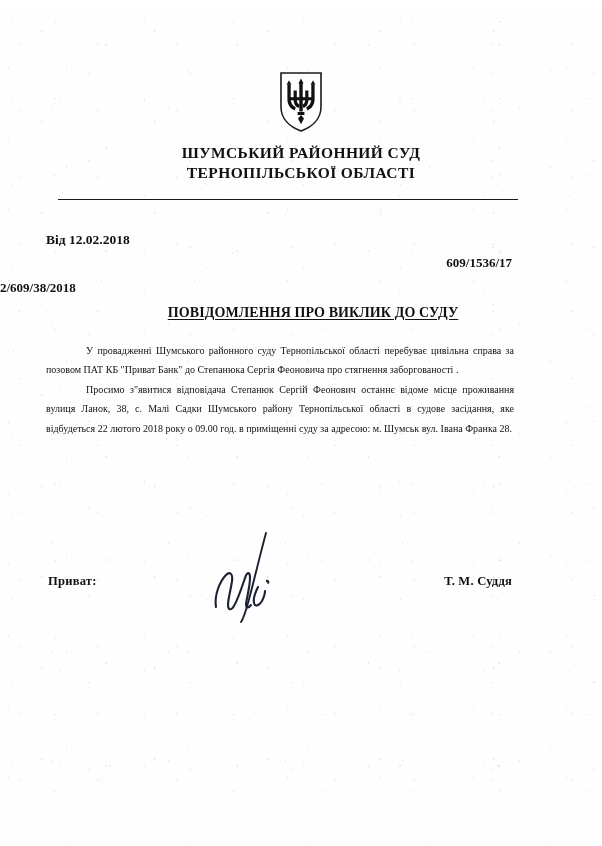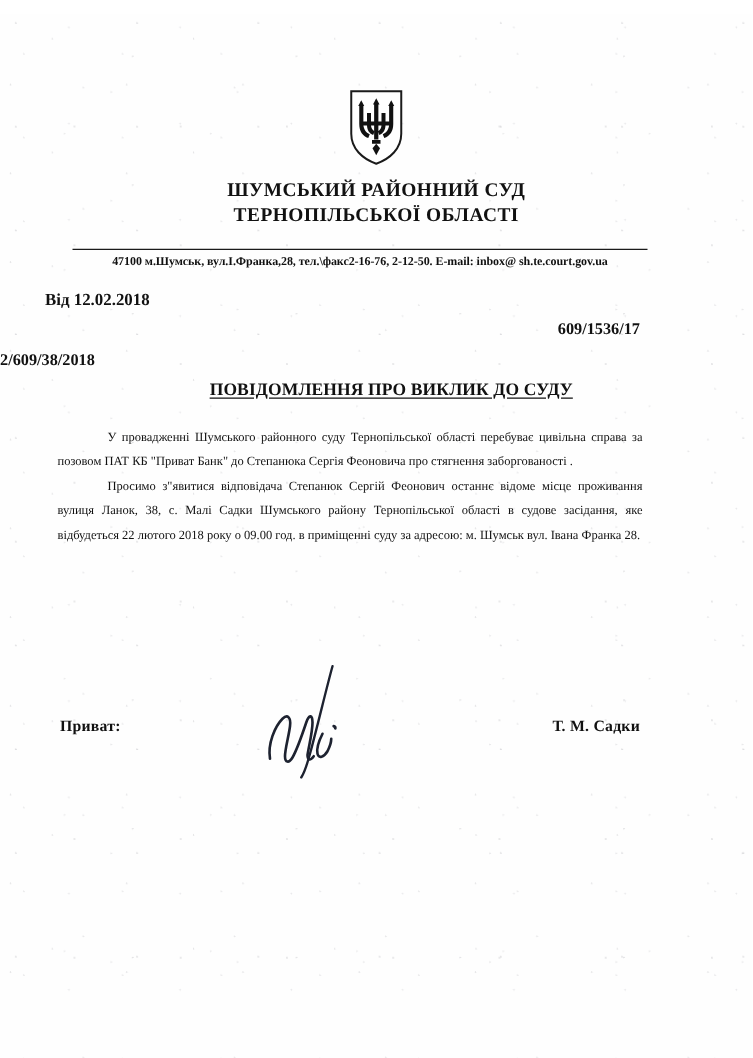--- a/index.html
+++ b/index.html
@@ -88,21 +88,21 @@
     font-size: 9.6px;
     font-weight: bold;
     letter-spacing: -.05px;
     white-space: nowrap;
   }
 
   
   .doc-date {
     position: absolute;
     top: 221px;
-    left: 36px;
+    left: 46px;
     font-size: 13.5px;
     font-weight: bold;
   }
   .case-no-1 {
     position: absolute;
     top: 244px;
     left: 0;
     width: 512px;
     text-align: right;
     font-size: 13px;
@@ -208,21 +208,20 @@
     </span>
   </div>
 
   <div class="court-header">
     <span class="line">ШУМСЬКИЙ РАЙОННИЙ СУД</span>
     <span class="line">ТЕРНОПІЛЬСЬКОЇ ОБЛАСТІ</span>
   </div>
 
   <div class="rule"></div>
 
-  <div class="address">47100 м.Шумськ, вул.І.Франка,28, тел.\факс2-16-76, 2-12-50. E-mail: inbox@ sh.te.court.gov.ua</div>
 
   <div class="doc-date">Від 12.02.2018</div>
   <div class="case-no-1">609/1536/17</div>
   <div class="case-no-2">2/609/38/2018</div>
 
   <div class="doc-title">ПОВІДОМЛЕННЯ ПРО ВИКЛИК ДО СУДУ</div>
 
   <div class="body-text">
     <p>У провадженні Шумського районного суду Тернопільської області перебуває цивільна справа за позовом ПАТ КБ "Приват Банк" до Степанюка Сергія Феоновича про стягнення заборгованості  .</p>
     <p>Просимо з"явитися відповідача  Степанюк Сергій Феонович останнє відоме місце проживання вулиця Ланок, 38, с. Малі Садки Шумського району Тернопільської області в судове засідання, яке відбудеться 22 лютого 2018 року о 09.00 год.  в приміщенні суду за адресою: м. Шумськ вул. Івана Франка 28.</p>
@@ -236,15 +235,15 @@
         <path d="M12 76 C10 64 16 50 22 44 C26 40 29 43 28 50 C27 58 24 68 24 74
                  C24 79 27 80 30 75 C34 68 38 56 41 47 C43 41 46 40 46 47
                  C46 55 43 66 42 73 C42 77 44 78 47 74" stroke-width="2.1"></path>
         <path d="M62 2 C57 20 50 50 44 72 C41 83 39 88 37 91" stroke-width="1.9"></path>
         <path d="M54 56 C51 62 49 68 50 72 C51 76 55 75 58 70 C60 66 61 62 61 60" stroke-width="2.1"></path>
         <path d="M63 50 q1.4 .2 1.2 1.6" stroke-width="2.3"></path>
       </g>
     </svg>
   </span>
 
-  <div class="sig-name">Т. М. Садки</div>
+  <div class="sig-name">Т. М. Суддя</div>
 
 </div>
 
 </body></html>

